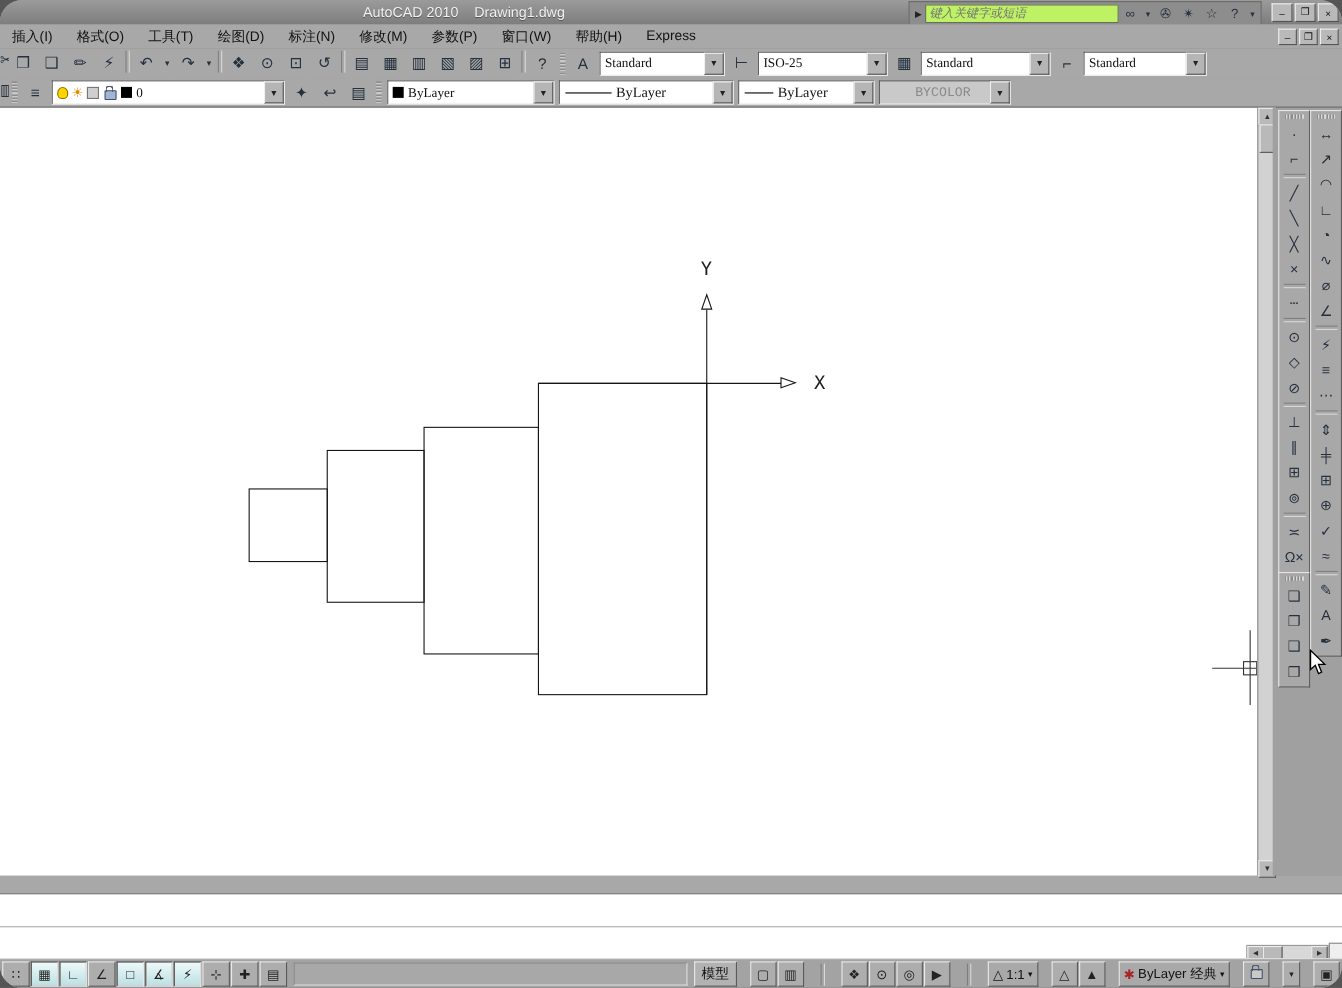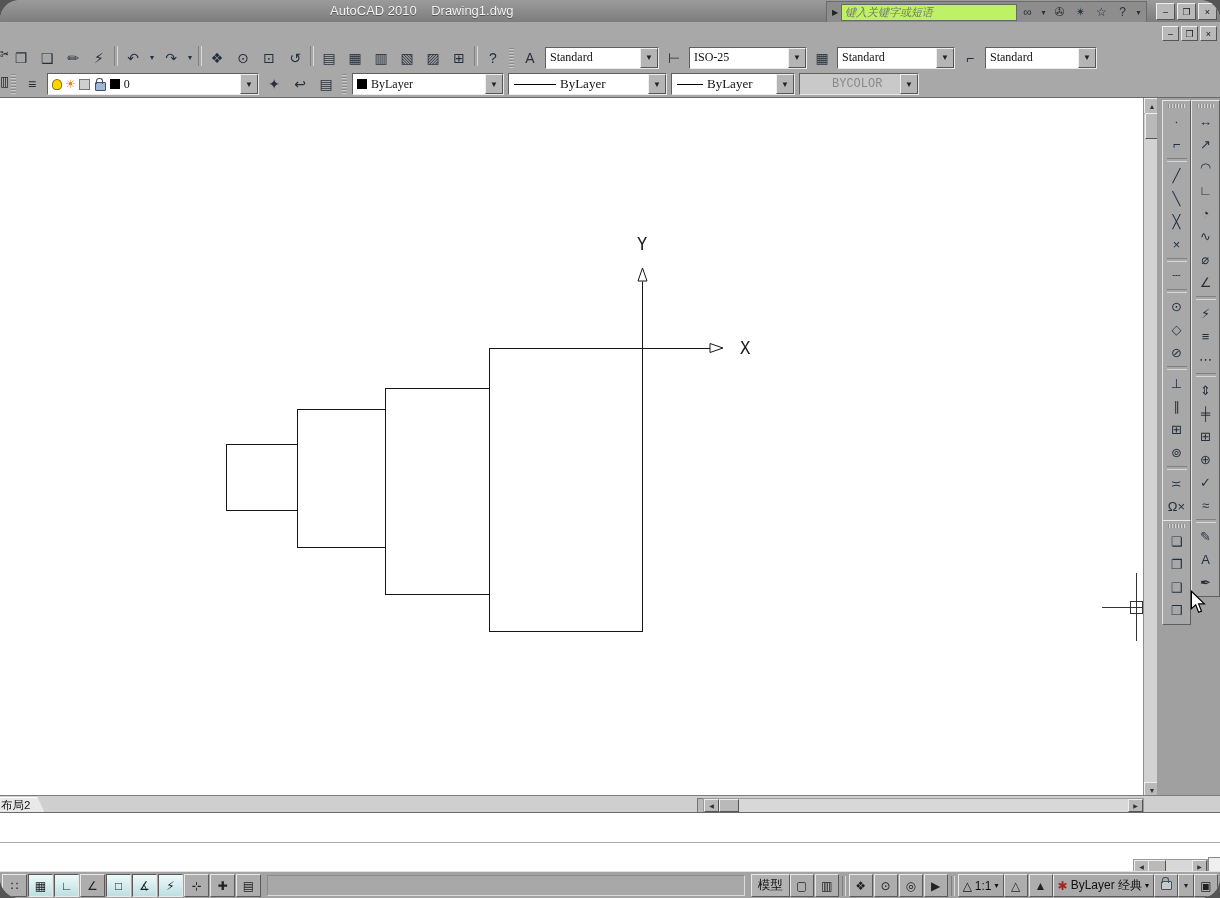--- a/index.html
+++ b/index.html
@@ -89,21 +89,21 @@
   .cmd-hscroll{position:absolute;left:1133px;top:46px;width:73px;height:12px;background:#d8d8d8;border:1px solid #999;}
   .cmd-box{position:absolute;left:1208px;top:44px;width:11px;height:14px;background:#efefef;border:1px solid #888;}
   
   .statusbar{position:absolute;left:0;top:871px;width:1220px;height:27px;background:#a3a3a3;
     border-top:1px solid #e2e2e2;display:flex;align-items:center;}
   .togs{display:flex;margin-left:2px;gap:1px;}
   .tog{width:23px;height:21px;background:#adadad;border:1px solid;border-color:#e8e8e8 #5a5a5a #5a5a5a #e8e8e8;
     display:flex;align-items:center;justify-content:center;font-size:12px;color:#222;}
   .tog.pressed{background:linear-gradient(#eefafa,#bcdfe2);border-color:#5a5a5a #e8e8e8 #e8e8e8 #5a5a5a;}
   .sb-mid{flex:1;height:19px;margin:0 6px;border:1px solid;border-color:#8b8b8b #dcdcdc #dcdcdc #8b8b8b;background:#a8a8a8;}
-  .sb-right{display:flex;align-items:center;gap:0;margin-right:2px;}
+  .sb-right{display:flex;align-items:center;gap:12px;margin-right:2px;}
   .sb-right .tog{width:22px;}
   .modelbtn{height:21px;padding:0 6px;background:#b2b2b2;border:1px solid;border-color:#e8e8e8 #5a5a5a #5a5a5a #e8e8e8;
     display:flex;align-items:center;font-size:12.5px;}
   .sbsep{width:2px;height:20px;margin:0 3px;border-left:1px solid #7e7e7e;border-right:1px solid #d8d8d8;}
   .sbgroup{height:21px;display:flex;align-items:center;padding:0 4px;gap:3px;background:#a9a9a9;
     border:1px solid;border-color:#e8e8e8 #5a5a5a #5a5a5a #e8e8e8;font-size:12px;}
   .sbgroup .cap{font-size:8px;}
   .red{color:#aa2222;}
 </style>
 </head>
@@ -127,20 +127,32 @@
         </span>
     </div>
     <div class="winbtns">
       <span class="winbtn">–</span>
       <span class="winbtn">❐</span>
       <span class="winbtn">×</span>
     </div>
   </div>
 
   <div class="menubar">
+    <nav style="display:flex">
+        <span class="menuitem">插入(I)</span>
+        <span class="menuitem">格式(O)</span>
+        <span class="menuitem">工具(T)</span>
+        <span class="menuitem">绘图(D)</span>
+        <span class="menuitem">标注(N)</span>
+        <span class="menuitem">修改(M)</span>
+        <span class="menuitem">参数(P)</span>
+        <span class="menuitem">窗口(W)</span>
+        <span class="menuitem">帮助(H)</span>
+        <span class="menuitem">Express</span>
+      </nav>
     <div class="winbtns">
       <span class="winbtn">–</span>
       <span class="winbtn">❐</span>
       <span class="winbtn">×</span>
     </div>
   </div>
 
   <div class="tbrow tb1">
     <span class="edgecut">✂</span>
     <span style="display:flex">
@@ -318,29 +330,20 @@
             <span class="tbtn">A</span>
             <span class="tbtn">✒</span>
           </span>
       </div>
     </div>
     <svg class="cursor" style="left:1188px;top:492px" width="20" height="24" viewBox="0 0 13 20">
       <polygon points="1,1 1,15.6 4.6,12.4 7,18.6 9.4,17.6 7,11.6 11.8,11.6" fill="#fff" stroke="#000" stroke-width="1"></polygon>
     </svg>
   </div>
 
-  <div class="tabrow">
-    <span class="tab">布局2</span>
-    <span class="tabsplit"></span>
-    <span class="hscroll">
-      <span class="hbtn" style="left:0">◀</span>
-      <span class="hthumb"></span>
-      <span class="hbtn" style="left:424px">▶</span>
-    </span>
-  </div>
 
   <div class="cmd">
     <div class="split"></div>
     <span class="cmd-hscroll">
       <span class="hbtn" style="left:0">◀</span>
       <span class="hthumb" style="left:14px;width:16px"></span>
       <span class="hbtn" style="left:58px">▶</span>
     </span>
     <span class="cmd-box"></span>
   </div>

